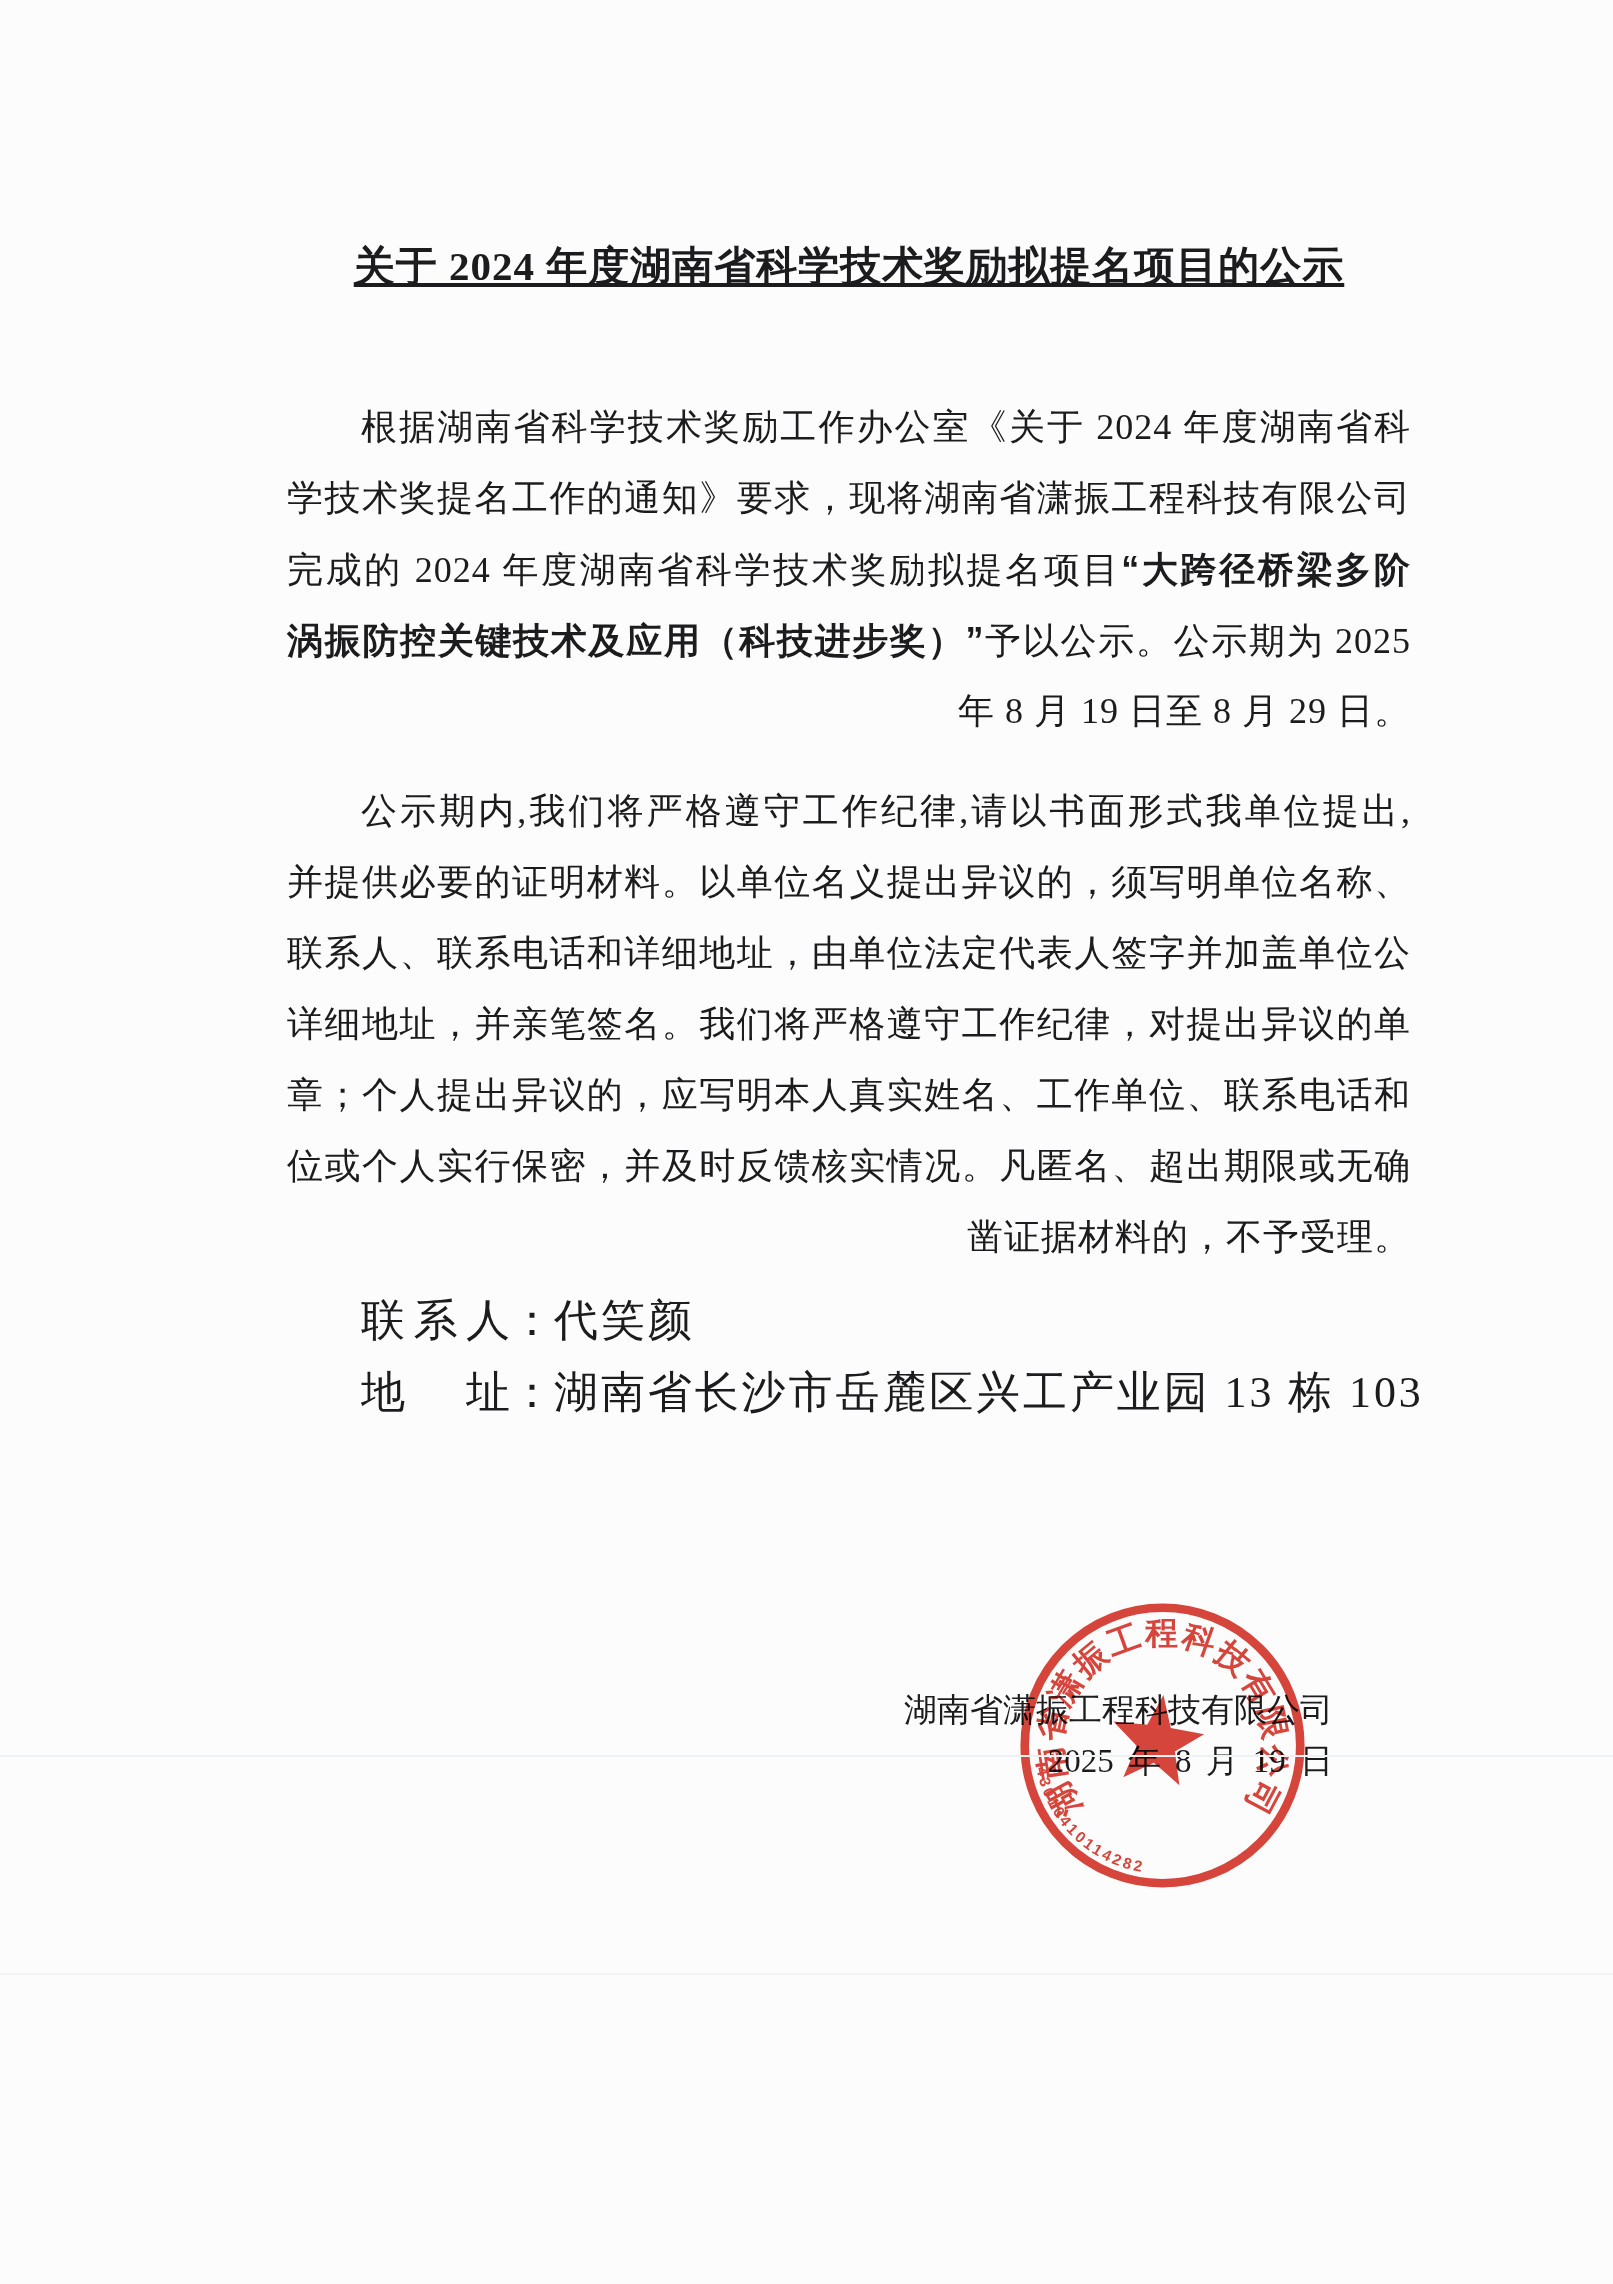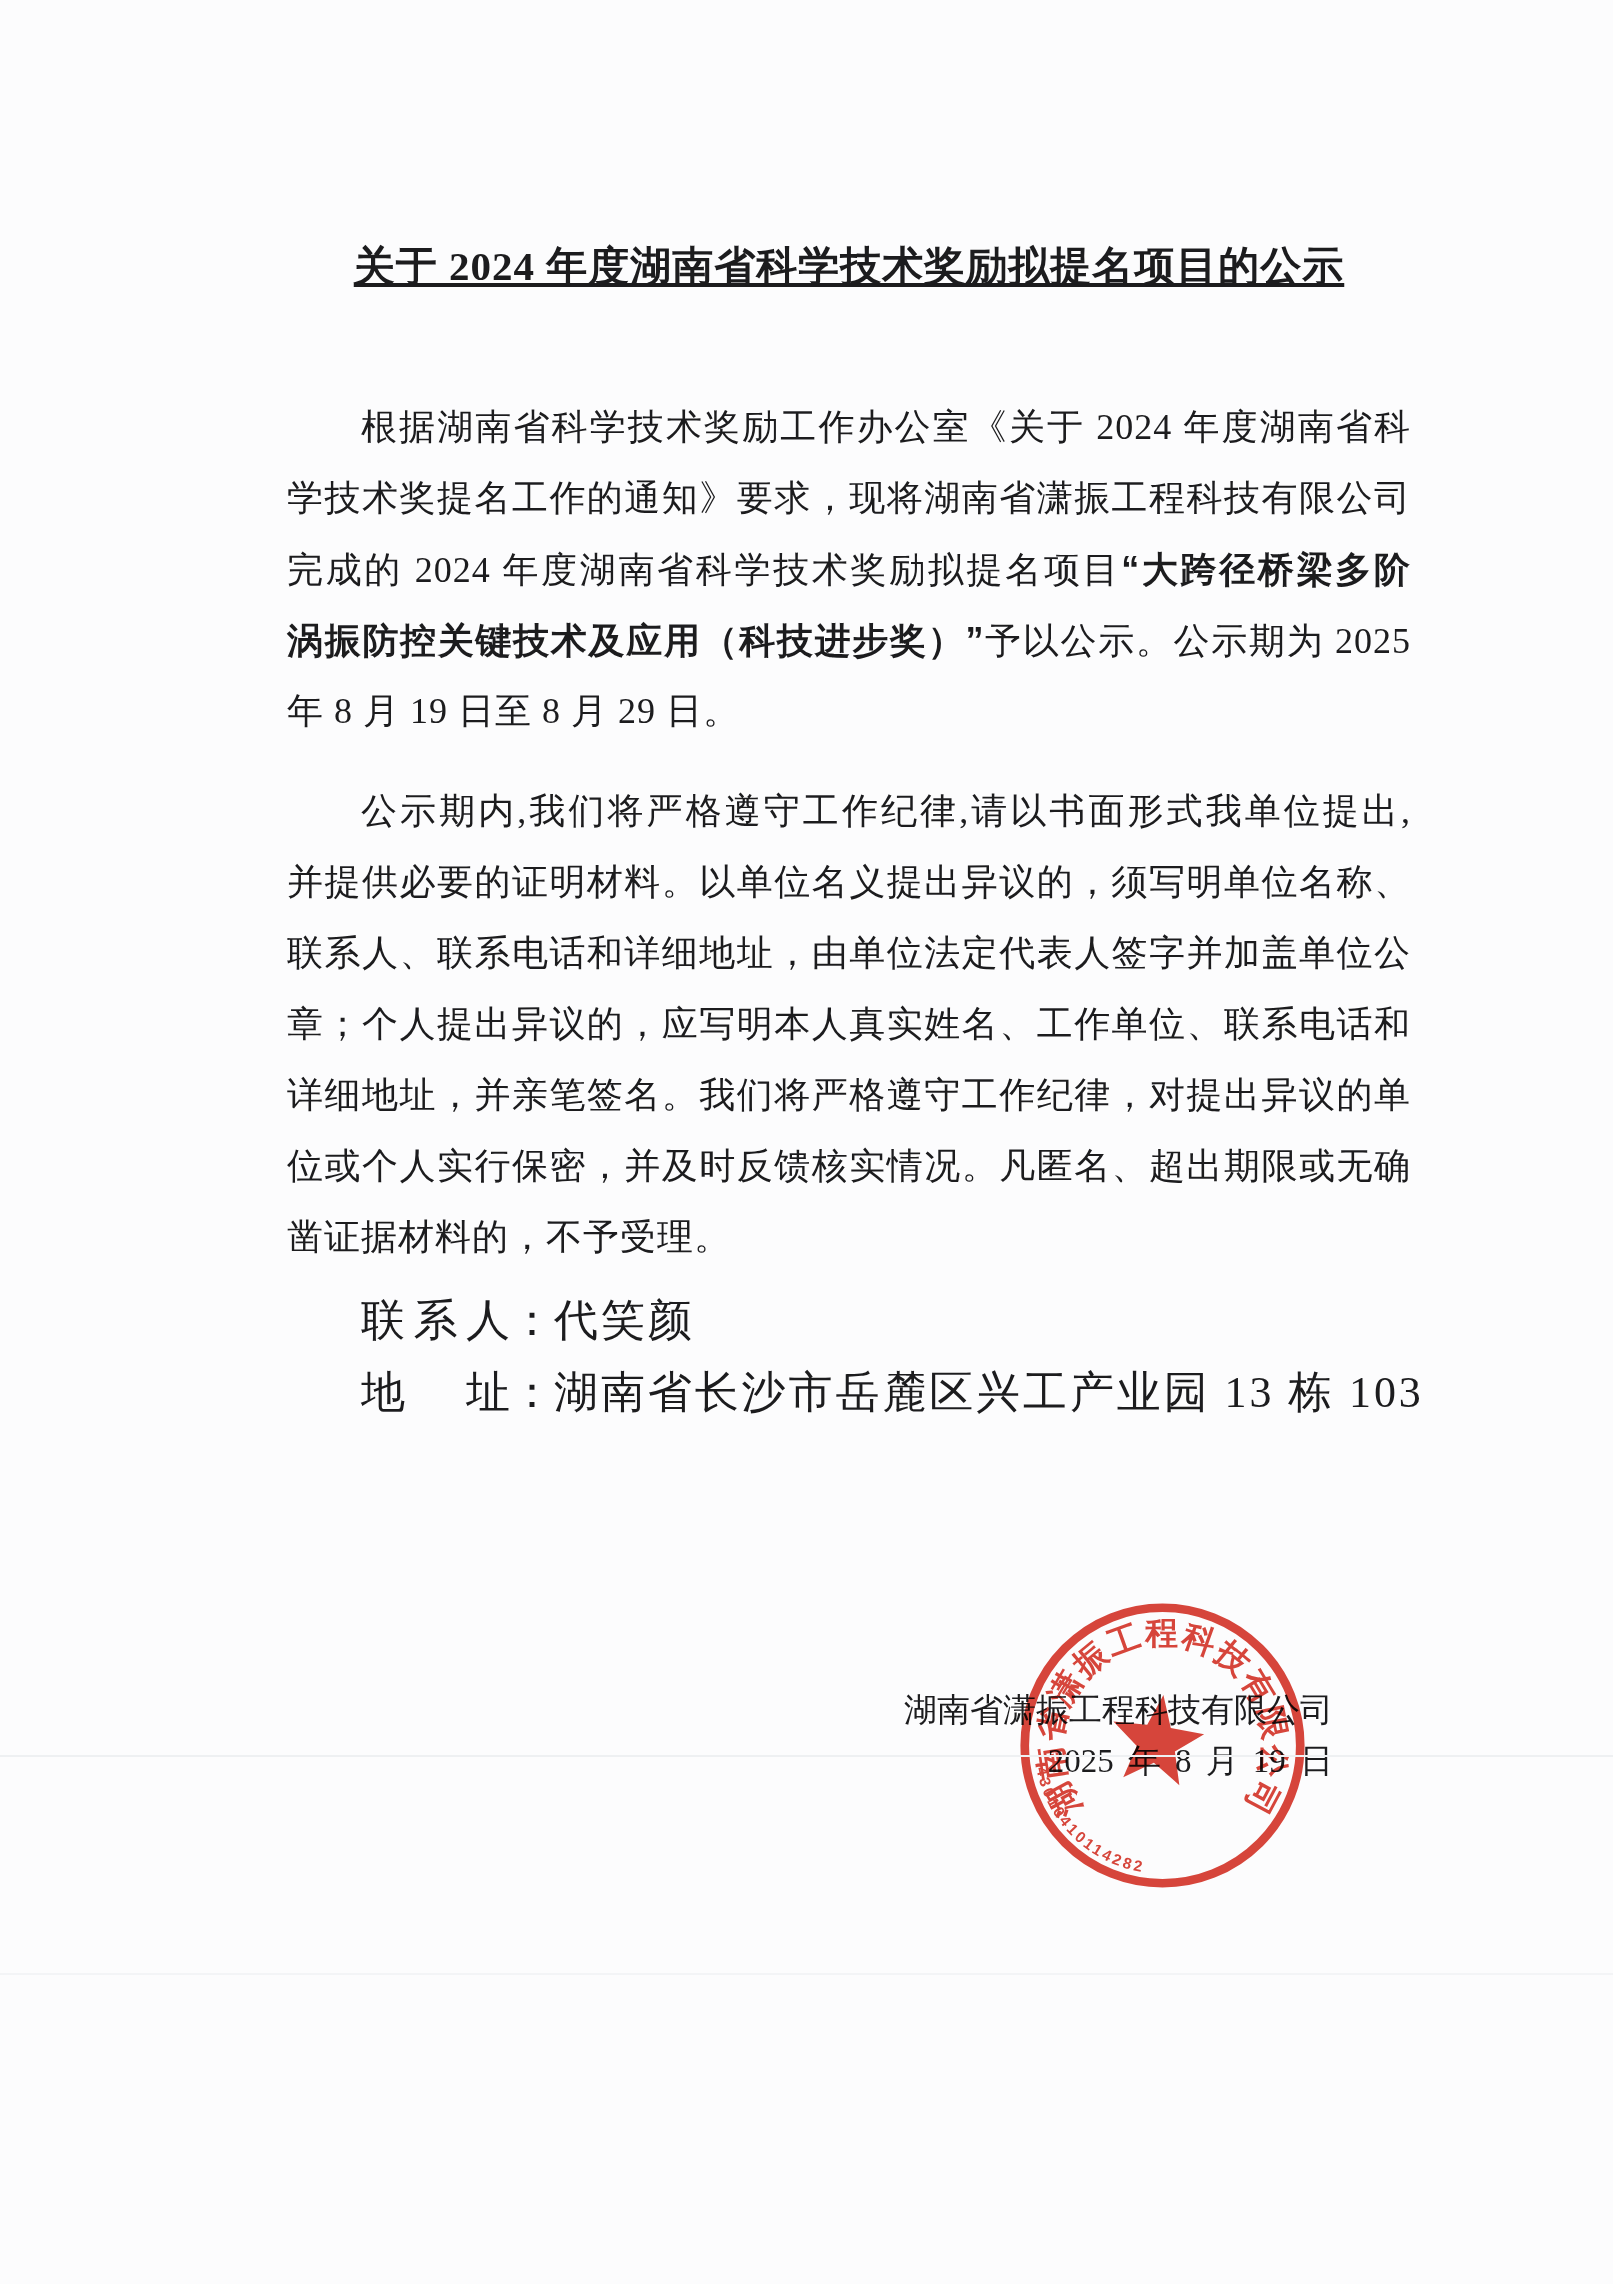--- a/index.html
+++ b/index.html
@@ -25,20 +25,21 @@
     text-decoration:underline;
   }
   .body-paragraphs{margin-top:100px;}
   .para + .para{margin-top:29px;}
   .line{
     font-size:36px;
     line-height:71px;
     height:71px;
     letter-spacing:1px;
     white-space:nowrap;
+    text-align:right;
   }
   .line.just{
     white-space:normal;
     text-align:justify;
     text-align-last:justify;
   }
   .line.indent{text-indent:74px;}
   .b{
     font-weight:700;
     font-family:Liberation Sans, sans-serif;
@@ -97,22 +98,22 @@
         <div class="line indent just"><span>根据湖南省科学技术奖励工作办公室《关于 2024 年度湖南省科</span></div>
         <div class="line just"><span>学技术奖提名工作的通知》要求，现将湖南省潇振工程科技有限公司</span></div>
         <div class="line just"><span>完成的 2024 年度湖南省科学技术奖励拟提名项目</span><span class="b">“大跨径桥梁多阶</span></div>
         <div class="line just"><span class="b">涡振防控关键技术及应用（科技进步奖）”</span><span>予以公示。公示期为 2025</span></div>
         <div class="line"><span>年 8 月 19 日至 8 月 29 日。</span></div>
       </div>
       <div class="para">
         <div class="line indent just"><span>公示期内,我们将严格遵守工作纪律,请以书面形式我单位提出,</span></div>
         <div class="line just"><span>并提供必要的证明材料。以单位名义提出异议的，须写明单位名称、</span></div>
         <div class="line just"><span>联系人、联系电话和详细地址，由单位法定代表人签字并加盖单位公</span></div>
+        <div class="line just"><span>详细地址，并亲笔签名。我们将严格遵守工作纪律，对提出异议的单</span></div>
         <div class="line just"><span>章；个人提出异议的，应写明本人真实姓名、工作单位、联系电话和</span></div>
-        <div class="line just"><span>详细地址，并亲笔签名。我们将严格遵守工作纪律，对提出异议的单</span></div>
         <div class="line just"><span>位或个人实行保密，并及时反馈核实情况。凡匿名、超出期限或无确</span></div>
         <div class="line"><span>凿证据材料的，不予受理。</span></div>
       </div>
     </div>
 
   <div class="contacts">
     <div class="contact-line">
       <span class="contact-label">联系人</span><span>：</span><span class="contact-value">代笑颜</span>
     </div>
     <div class="contact-line">

